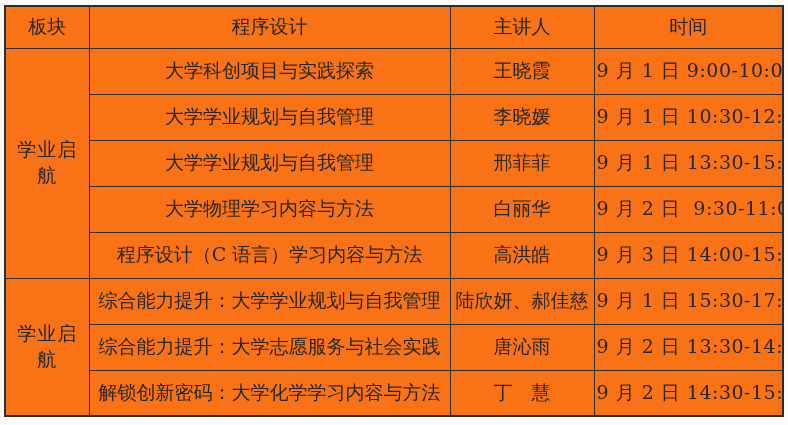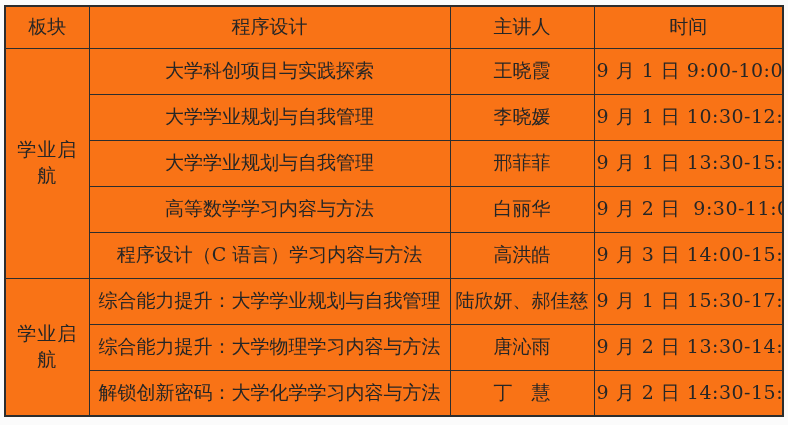--- a/index.html
+++ b/index.html
@@ -73,37 +73,37 @@
         <td class="course-cell">大学学业规划与自我管理</td>
         <td class="speaker-cell">李晓媛</td>
         <td class="time-cell">9 月 1 日 10:30-12:00</td>
       </tr>
       <tr>
         <td class="course-cell">大学学业规划与自我管理</td>
         <td class="speaker-cell">邢菲菲</td>
         <td class="time-cell">9 月 1 日 13:30-15:00</td>
       </tr>
       <tr>
-        <td class="course-cell">高等数学学习内容与方法</td>
+        <td class="course-cell">大学物理学习内容与方法</td>
         <td class="speaker-cell">白丽华</td>
         <td class="time-cell">9 月 2 日  9:30-11:00</td>
       </tr>
       <tr>
         <td class="course-cell">程序设计（C 语言）学习内容与方法</td>
         <td class="speaker-cell">高洪皓</td>
         <td class="time-cell">9 月 3 日 14:00-15:00</td>
       </tr>
       <tr>
         <td class="section-cell" rowspan="3">学业启航</td>
         <td class="course-cell">综合能力提升：大学学业规划与自我管理</td>
         <td class="speaker-cell">陆欣妍、郝佳慈</td>
         <td class="time-cell">9 月 1 日 15:30-17:00</td>
       </tr>
       <tr>
-        <td class="course-cell">综合能力提升：大学物理学习内容与方法</td>
+        <td class="course-cell">综合能力提升：大学志愿服务与社会实践</td>
         <td class="speaker-cell">唐沁雨</td>
         <td class="time-cell">9 月 2 日 13:30-14:30</td>
       </tr>
       <tr>
         <td class="course-cell">解锁创新密码：大学化学学习内容与方法</td>
         <td class="speaker-cell">丁　慧</td>
         <td class="time-cell">9 月 2 日 14:30-15:30</td>
       </tr>
     </tbody>
   </table>

